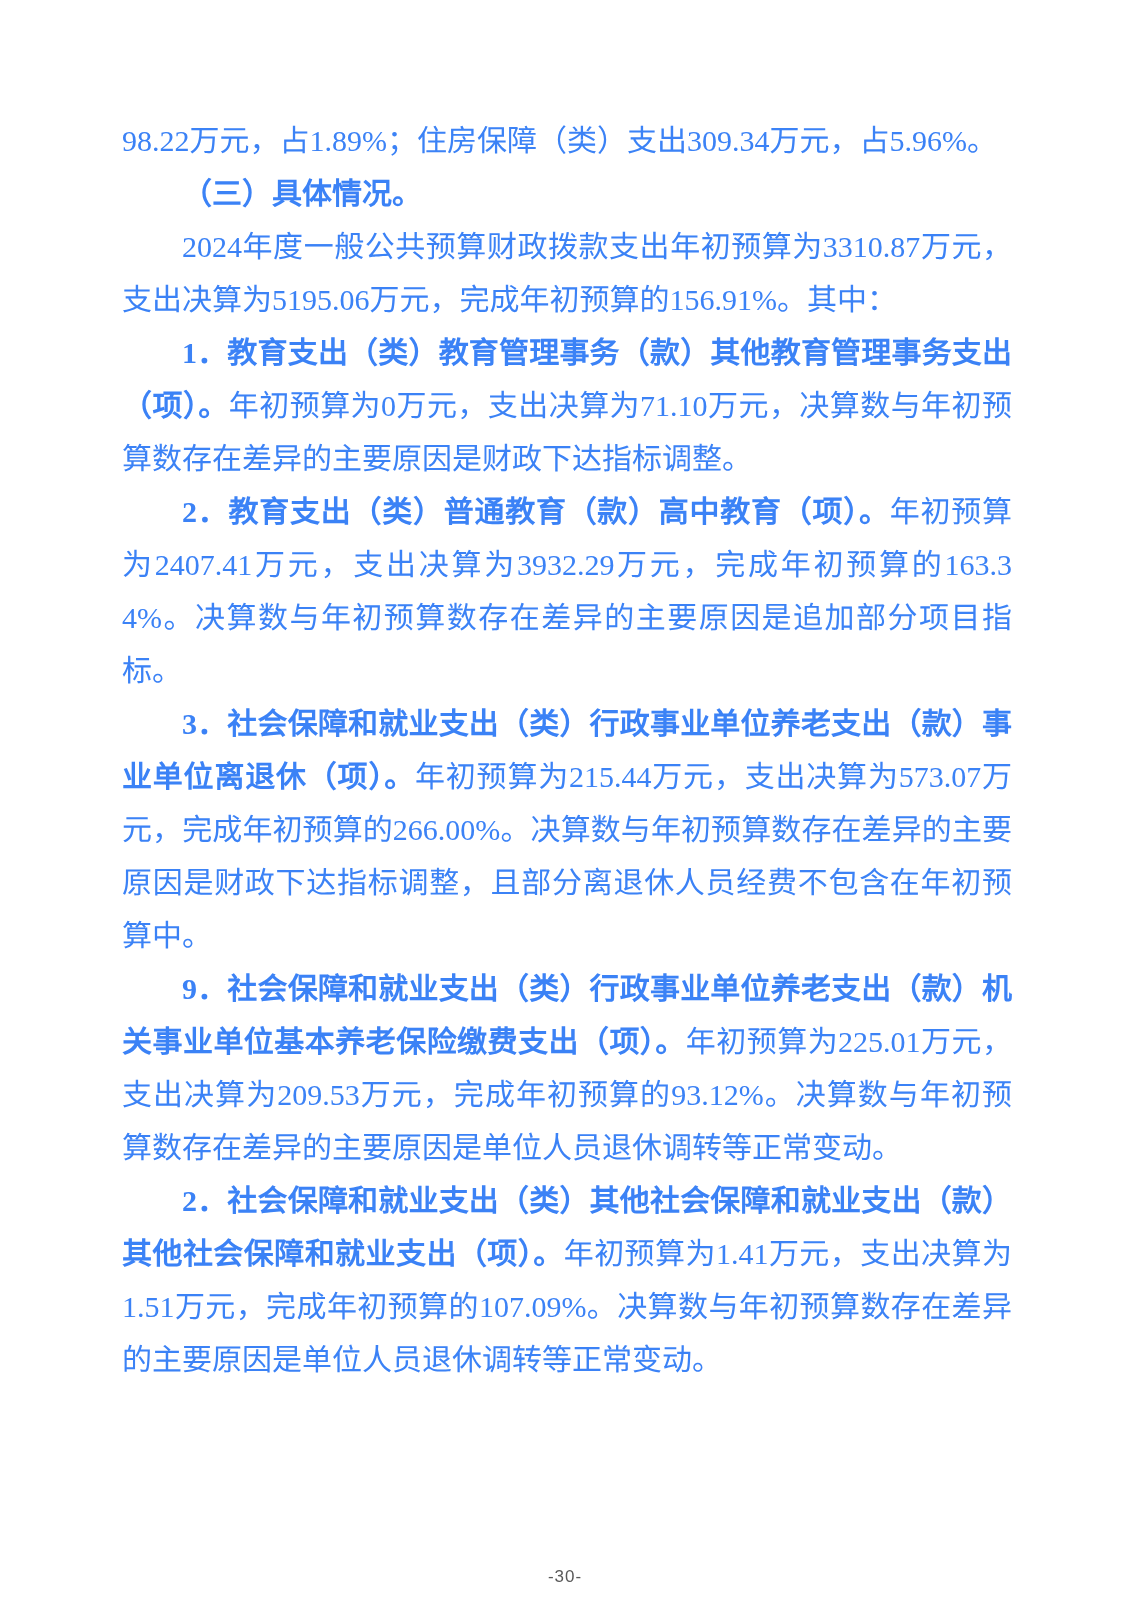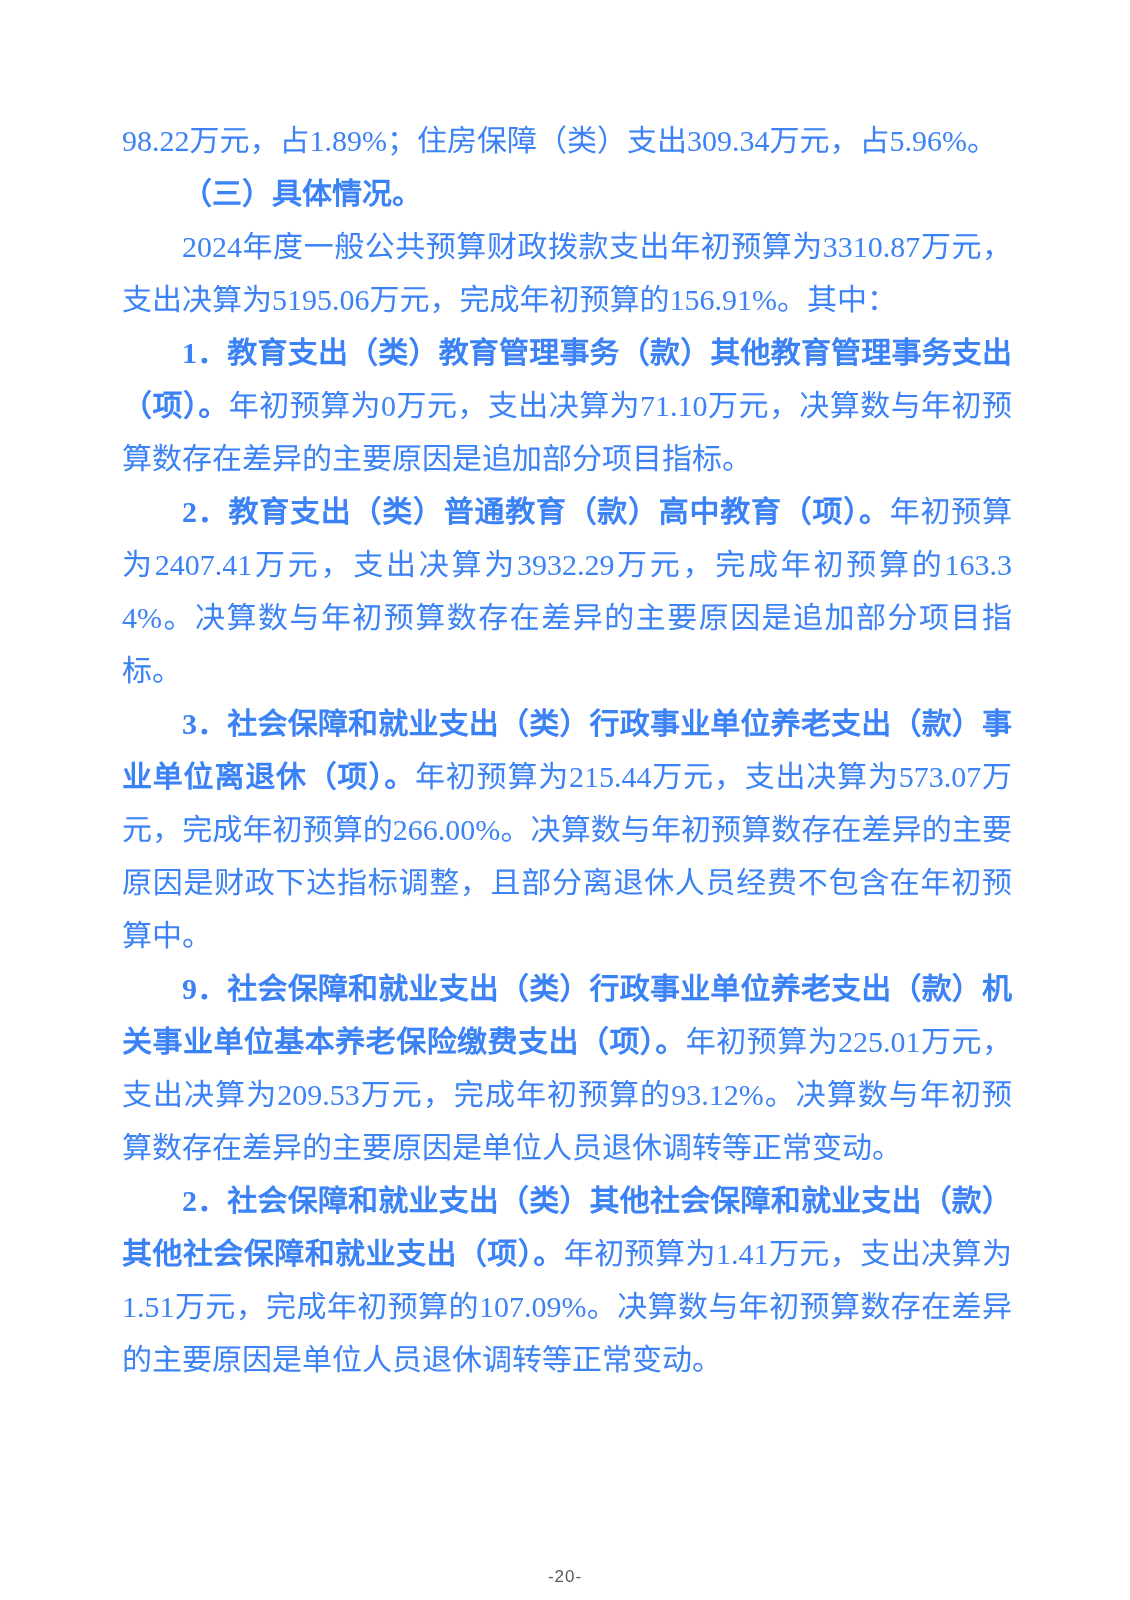--- a/index.html
+++ b/index.html
@@ -53,25 +53,25 @@
 <body>
 
 <div class="doc-content">
 
   <p class="para"><span class="lead"></span><span>98.22万元，占1.89%；住房保障（类）支出309.34万元，占5.96%。</span></p>
 
   <p class="para indent"><span class="lead">（三）具体情况。</span><span></span></p>
 
   <p class="para indent"><span class="lead"></span><span>2024年度一般公共预算财政拨款支出年初预算为3310.87万元，支出决算为5195.06万元，完成年初预算的156.91%。其中：</span></p>
 
-  <p class="para indent"><span class="lead">1．教育支出（类）教育管理事务（款）其他教育管理事务支出（项）。</span><span>年初预算为0万元，支出决算为71.10万元，决算数与年初预算数存在差异的主要原因是追加部分项目指标。</span></p>
+  <p class="para indent"><span class="lead">1．教育支出（类）教育管理事务（款）其他教育管理事务支出（项）。</span><span>年初预算为0万元，支出决算为71.10万元，决算数与年初预算数存在差异的主要原因是财政下达指标调整。</span></p>
 
   <p class="para indent"><span class="lead">2．教育支出（类）普通教育（款）高中教育（项）。</span><span>年初预算为2407.41万元，支出决算为3932.29万元，完成年初预算的163.34%。决算数与年初预算数存在差异的主要原因是追加部分项目指标。</span></p>
 
   <p class="para indent"><span class="lead">3．社会保障和就业支出（类）行政事业单位养老支出（款）事业单位离退休（项）。</span><span>年初预算为215.44万元，支出决算为573.07万元，完成年初预算的266.00%。决算数与年初预算数存在差异的主要原因是财政下达指标调整，且部分离退休人员经费不包含在年初预算中。</span></p>
 
   <p class="para indent"><span class="lead">9．社会保障和就业支出（类）行政事业单位养老支出（款）机关事业单位基本养老保险缴费支出（项）。</span><span>年初预算为225.01万元，支出决算为209.53万元，完成年初预算的93.12%。决算数与年初预算数存在差异的主要原因是单位人员退休调转等正常变动。</span></p>
 
   <p class="para indent"><span class="lead">2．社会保障和就业支出（类）其他社会保障和就业支出（款）其他社会保障和就业支出（项）。</span><span>年初预算为1.41万元，支出决算为1.51万元，完成年初预算的107.09%。决算数与年初预算数存在差异的主要原因是单位人员退休调转等正常变动。</span></p>
 
 </div>
 
-<div class="page-footer">-20-</div>
+<div class="page-footer">-30-</div>
 
 </body></html>

